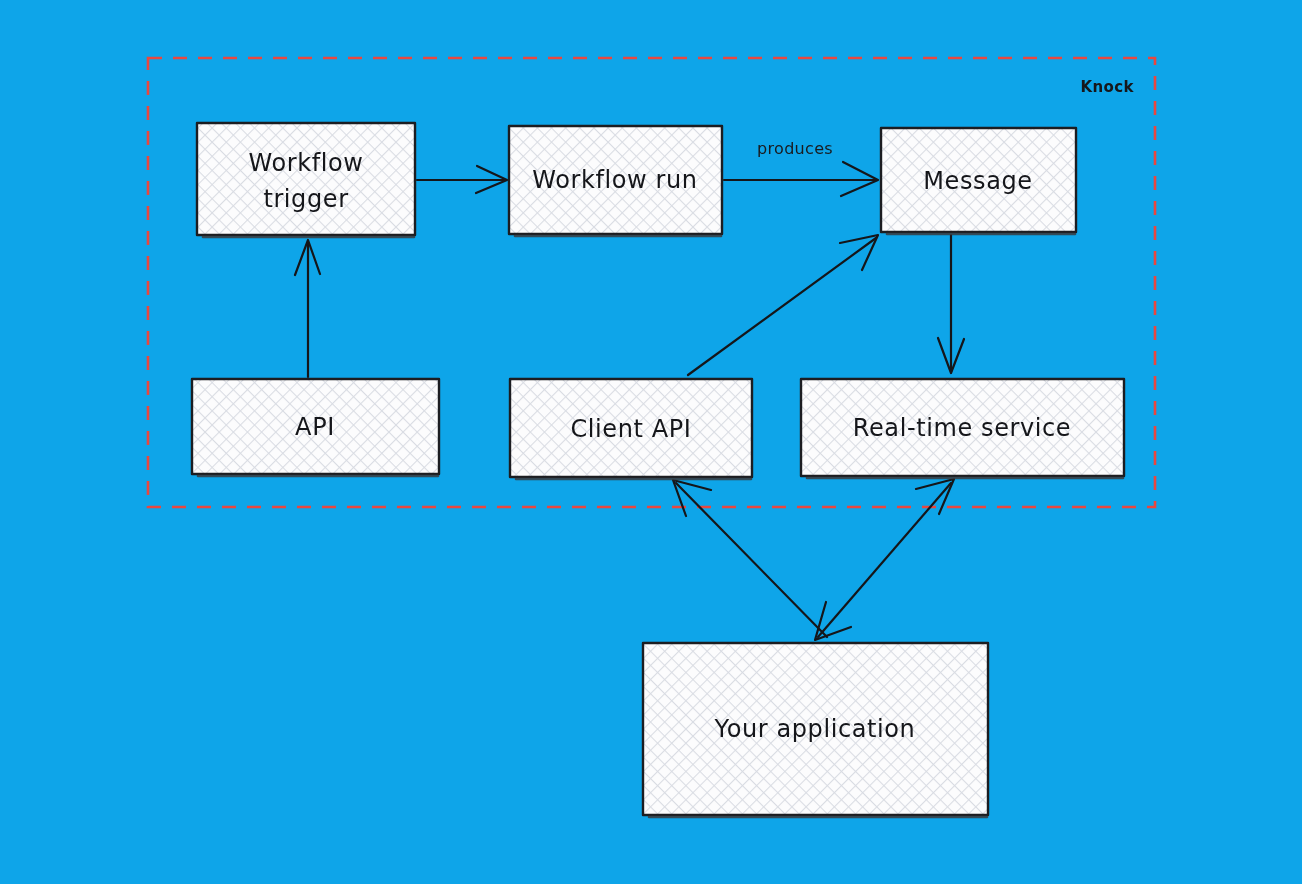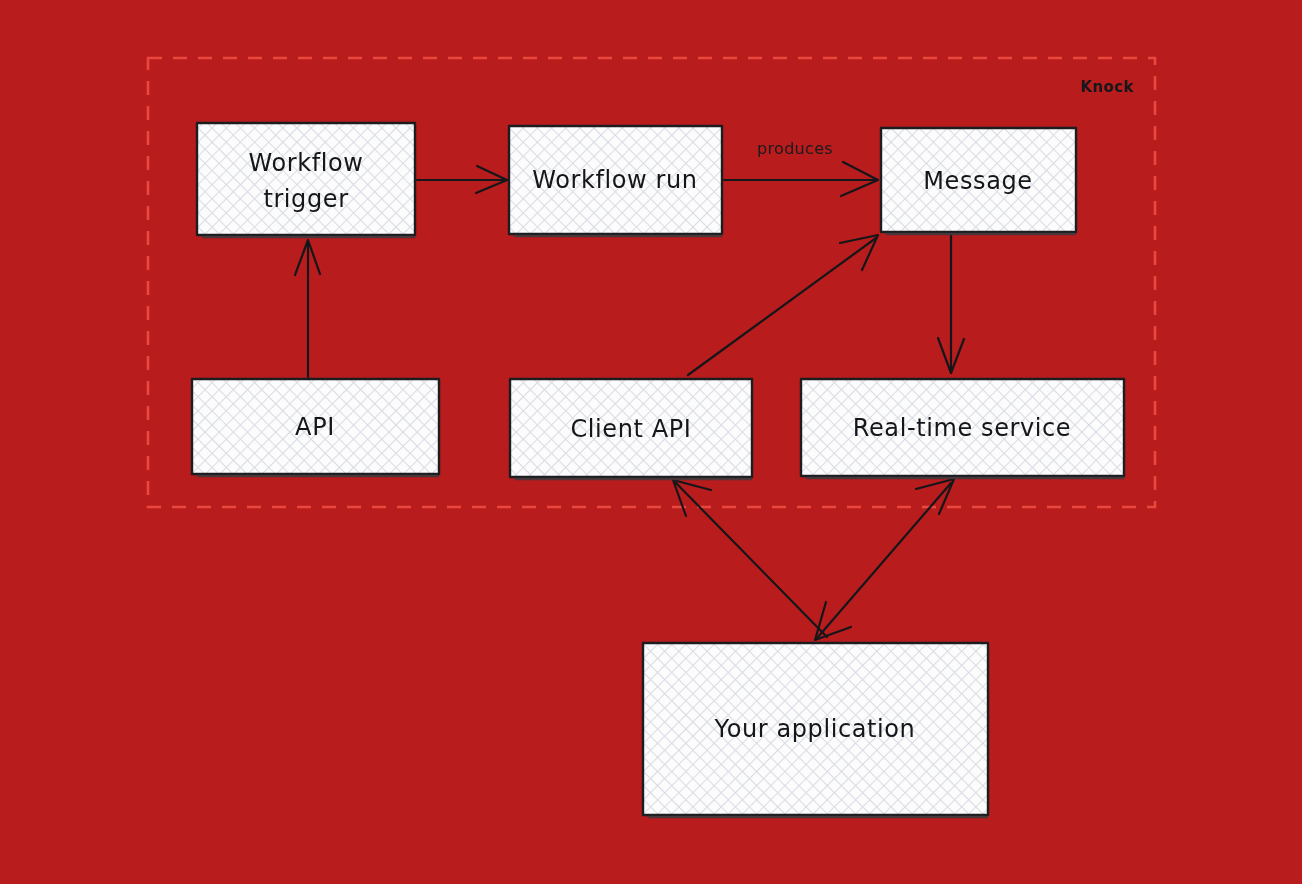--- a/index.html
+++ b/index.html
@@ -8,21 +8,21 @@
     padding: 0;
     background: #ffffff;
   }
   body {
     font-family: "DejaVu Sans", sans-serif;
   }
   #canvas {
     position: relative;
     width: 1302px;
     height: 884px;
-    background: #b91c1c;
+    background: #0ea5e9;
     overflow: hidden;
   }
   #diagram-svg {
     position: absolute;
     left: 0;
     top: 0;
     width: 1302px;
     height: 884px;
   }
   .node-label {

